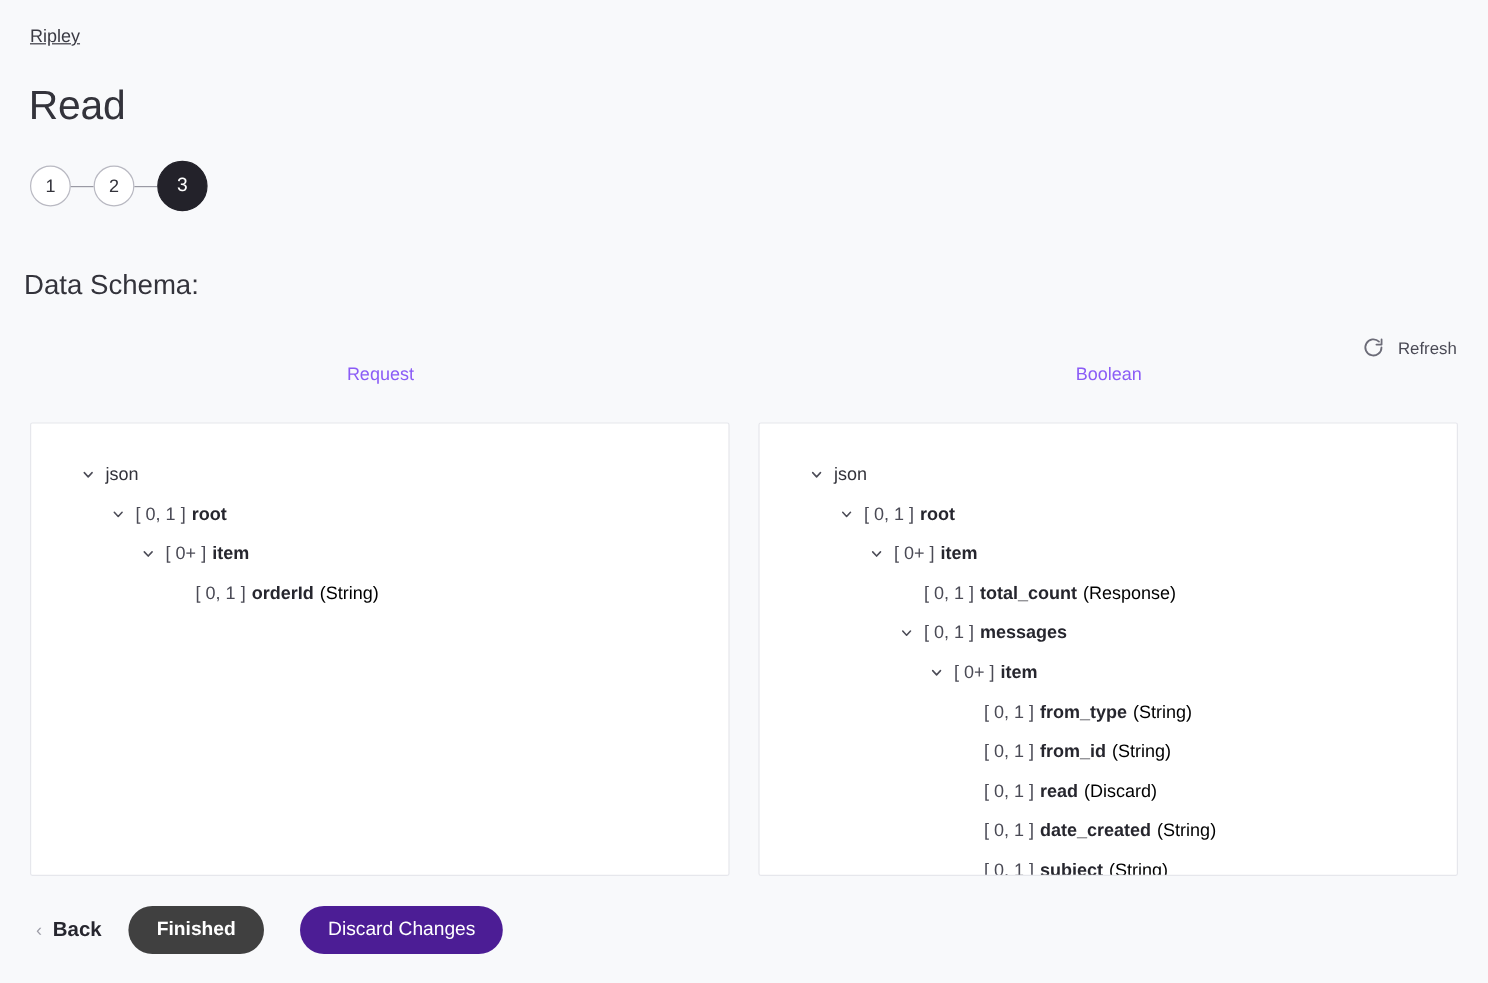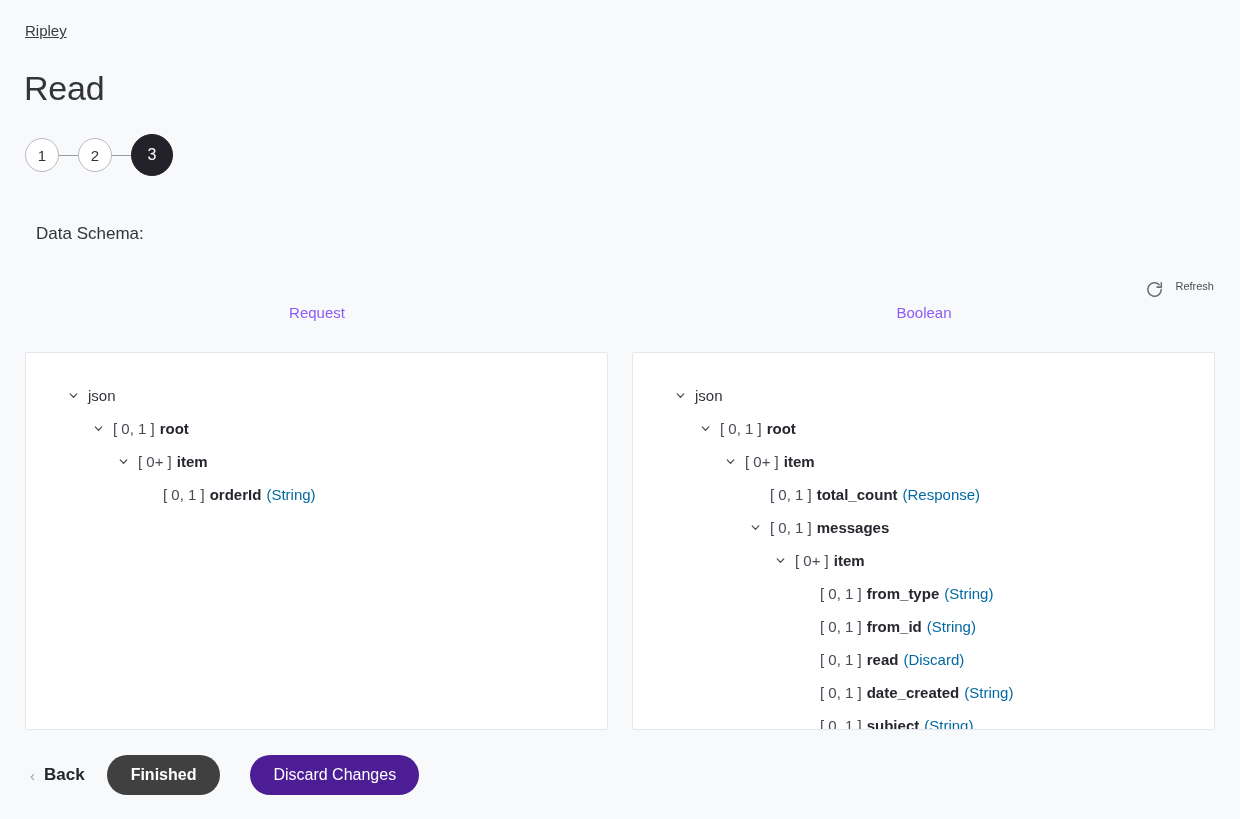--- a/index.html
+++ b/index.html
@@ -81,39 +81,40 @@
   .step-connector {
     width: 19px;
     height: 1px;
     background: #9a9aa4;
   }
 
   
   .section-heading {
     position: absolute;
     top: 224px;
-    left: 36px;
+    left: 20px;
     margin: 0;
-    font-size: 17px;
+    font-size: 23px;
     font-weight: 400;
     color: #33333b;
   }
 
   
   .refresh-btn {
     position: absolute;
     top: 280px;
     right: 26px;
     display: flex;
+    align-items: center;
     gap: 11px;
     background: transparent;
     border: 0;
     padding: 0;
     font-family: inherit;
-    font-size: 11px;
+    font-size: 14px;
     color: #4a4a55;
     cursor: pointer;
   }
   .refresh-icon {
     width: 19px;
     height: 19px;
     display: block;
     color: #6c6c78;
   }
 
@@ -169,21 +170,21 @@
   .tree-caret svg { display: block; }
   .card {
     color: #4a4a55;
     margin-right: 5px;
   }
   .field-name {
     font-weight: 700;
     color: #26262e;
   }
   .field-type {
-    color: #0369a1;
+    color: #000000;
     margin-left: 5px;
   }
 
   
   .footer {
     position: absolute;
     top: 755px;
     left: 25px;
     display: flex;
     align-items: center;

